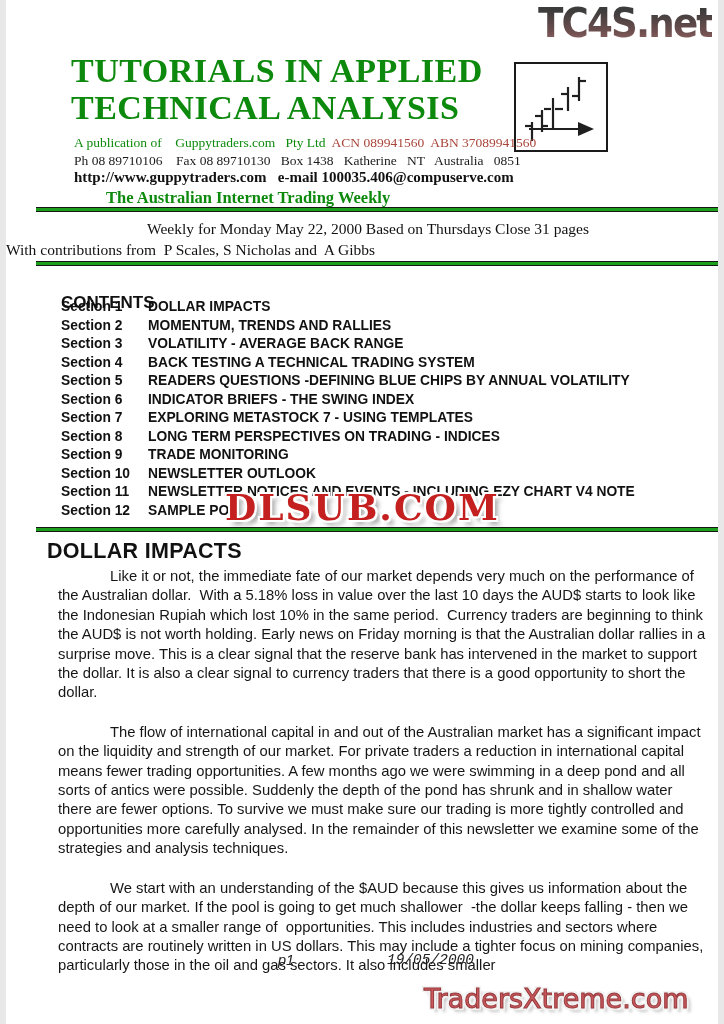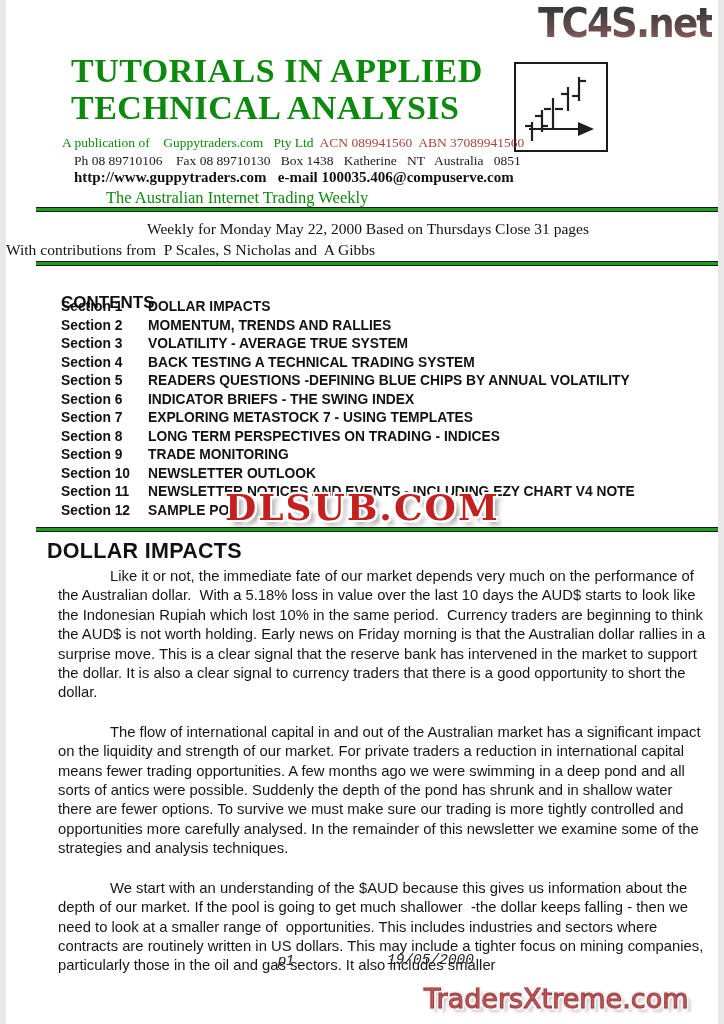--- a/index.html
+++ b/index.html
@@ -43,26 +43,26 @@
   
   .mast-title{
     position:absolute;left:65px;top:52px;
     font-family:"Liberation Serif",serif;font-weight:bold;font-size:34px;
     line-height:37px;color:#0d8a0d;letter-spacing:.5px;
   }
   .logo-box{
     position:absolute;left:508px;top:62px;width:90px;height:86px;
     border:2px solid #1a1a1a;background:#fff;
   }
-  .pub1{position:absolute;left:56px;top:135px;font-family:"Liberation Serif",serif;font-size:13.5px;}
+  .pub1{position:absolute;left:68px;top:135px;font-family:"Liberation Serif",serif;font-size:13.5px;}
   .pub1 .grn{color:#0d8a0d;}
   .pub1 .red{color:#a8453a;}
   .pub2{position:absolute;left:68px;top:153px;font-family:"Liberation Serif",serif;font-size:13.5px;color:#1a1a1a;}
   .pub3{position:absolute;left:68px;top:169px;font-family:"Liberation Serif",serif;font-size:15px;font-weight:bold;color:#111;}
-  .tagline{position:absolute;left:100px;top:188px;font-family:"Liberation Serif",serif;font-size:16.5px;font-weight:normal;color:#0d8a0d;}
+  .tagline{position:absolute;left:100px;top:188px;font-family:"Liberation Serif",serif;font-size:16.5px;font-weight:bold;color:#0d8a0d;}
 
   .rule{position:absolute;left:30px;width:684px;height:3px;background:#1ca01c;border-top:1px solid #161616;border-bottom:1px solid #161616;}
   .rule1{top:207px;}
   .rule2{top:261px;}
   .rule3{top:527px;}
 
   .issue1{position:absolute;left:0;top:220px;width:724px;text-align:center;font-family:"Liberation Serif",serif;font-size:15.5px;color:#111;}
   .issue2{position:absolute;left:0;top:241px;width:724px;text-align:left;font-family:"Liberation Serif",serif;font-size:15.5px;color:#111;}
 
   
@@ -141,21 +141,21 @@
         <span class="sec-title">DOLLAR IMPACTS</span>
       </div>
 
       <div class="contents-row">
         <span class="sec-no">Section 2</span>
         <span class="sec-title">MOMENTUM, TRENDS AND RALLIES</span>
       </div>
 
       <div class="contents-row">
         <span class="sec-no">Section 3</span>
-        <span class="sec-title">VOLATILITY - AVERAGE TRUE SYSTEM</span>
+        <span class="sec-title">VOLATILITY - AVERAGE BACK RANGE</span>
       </div>
 
       <div class="contents-row">
         <span class="sec-no">Section 4</span>
         <span class="sec-title">BACK TESTING A TECHNICAL TRADING SYSTEM</span>
       </div>
 
       <div class="contents-row">
         <span class="sec-no">Section 5</span>
         <span class="sec-title">READERS QUESTIONS -DEFINING BLUE CHIPS BY ANNUAL VOLATILITY</span>

